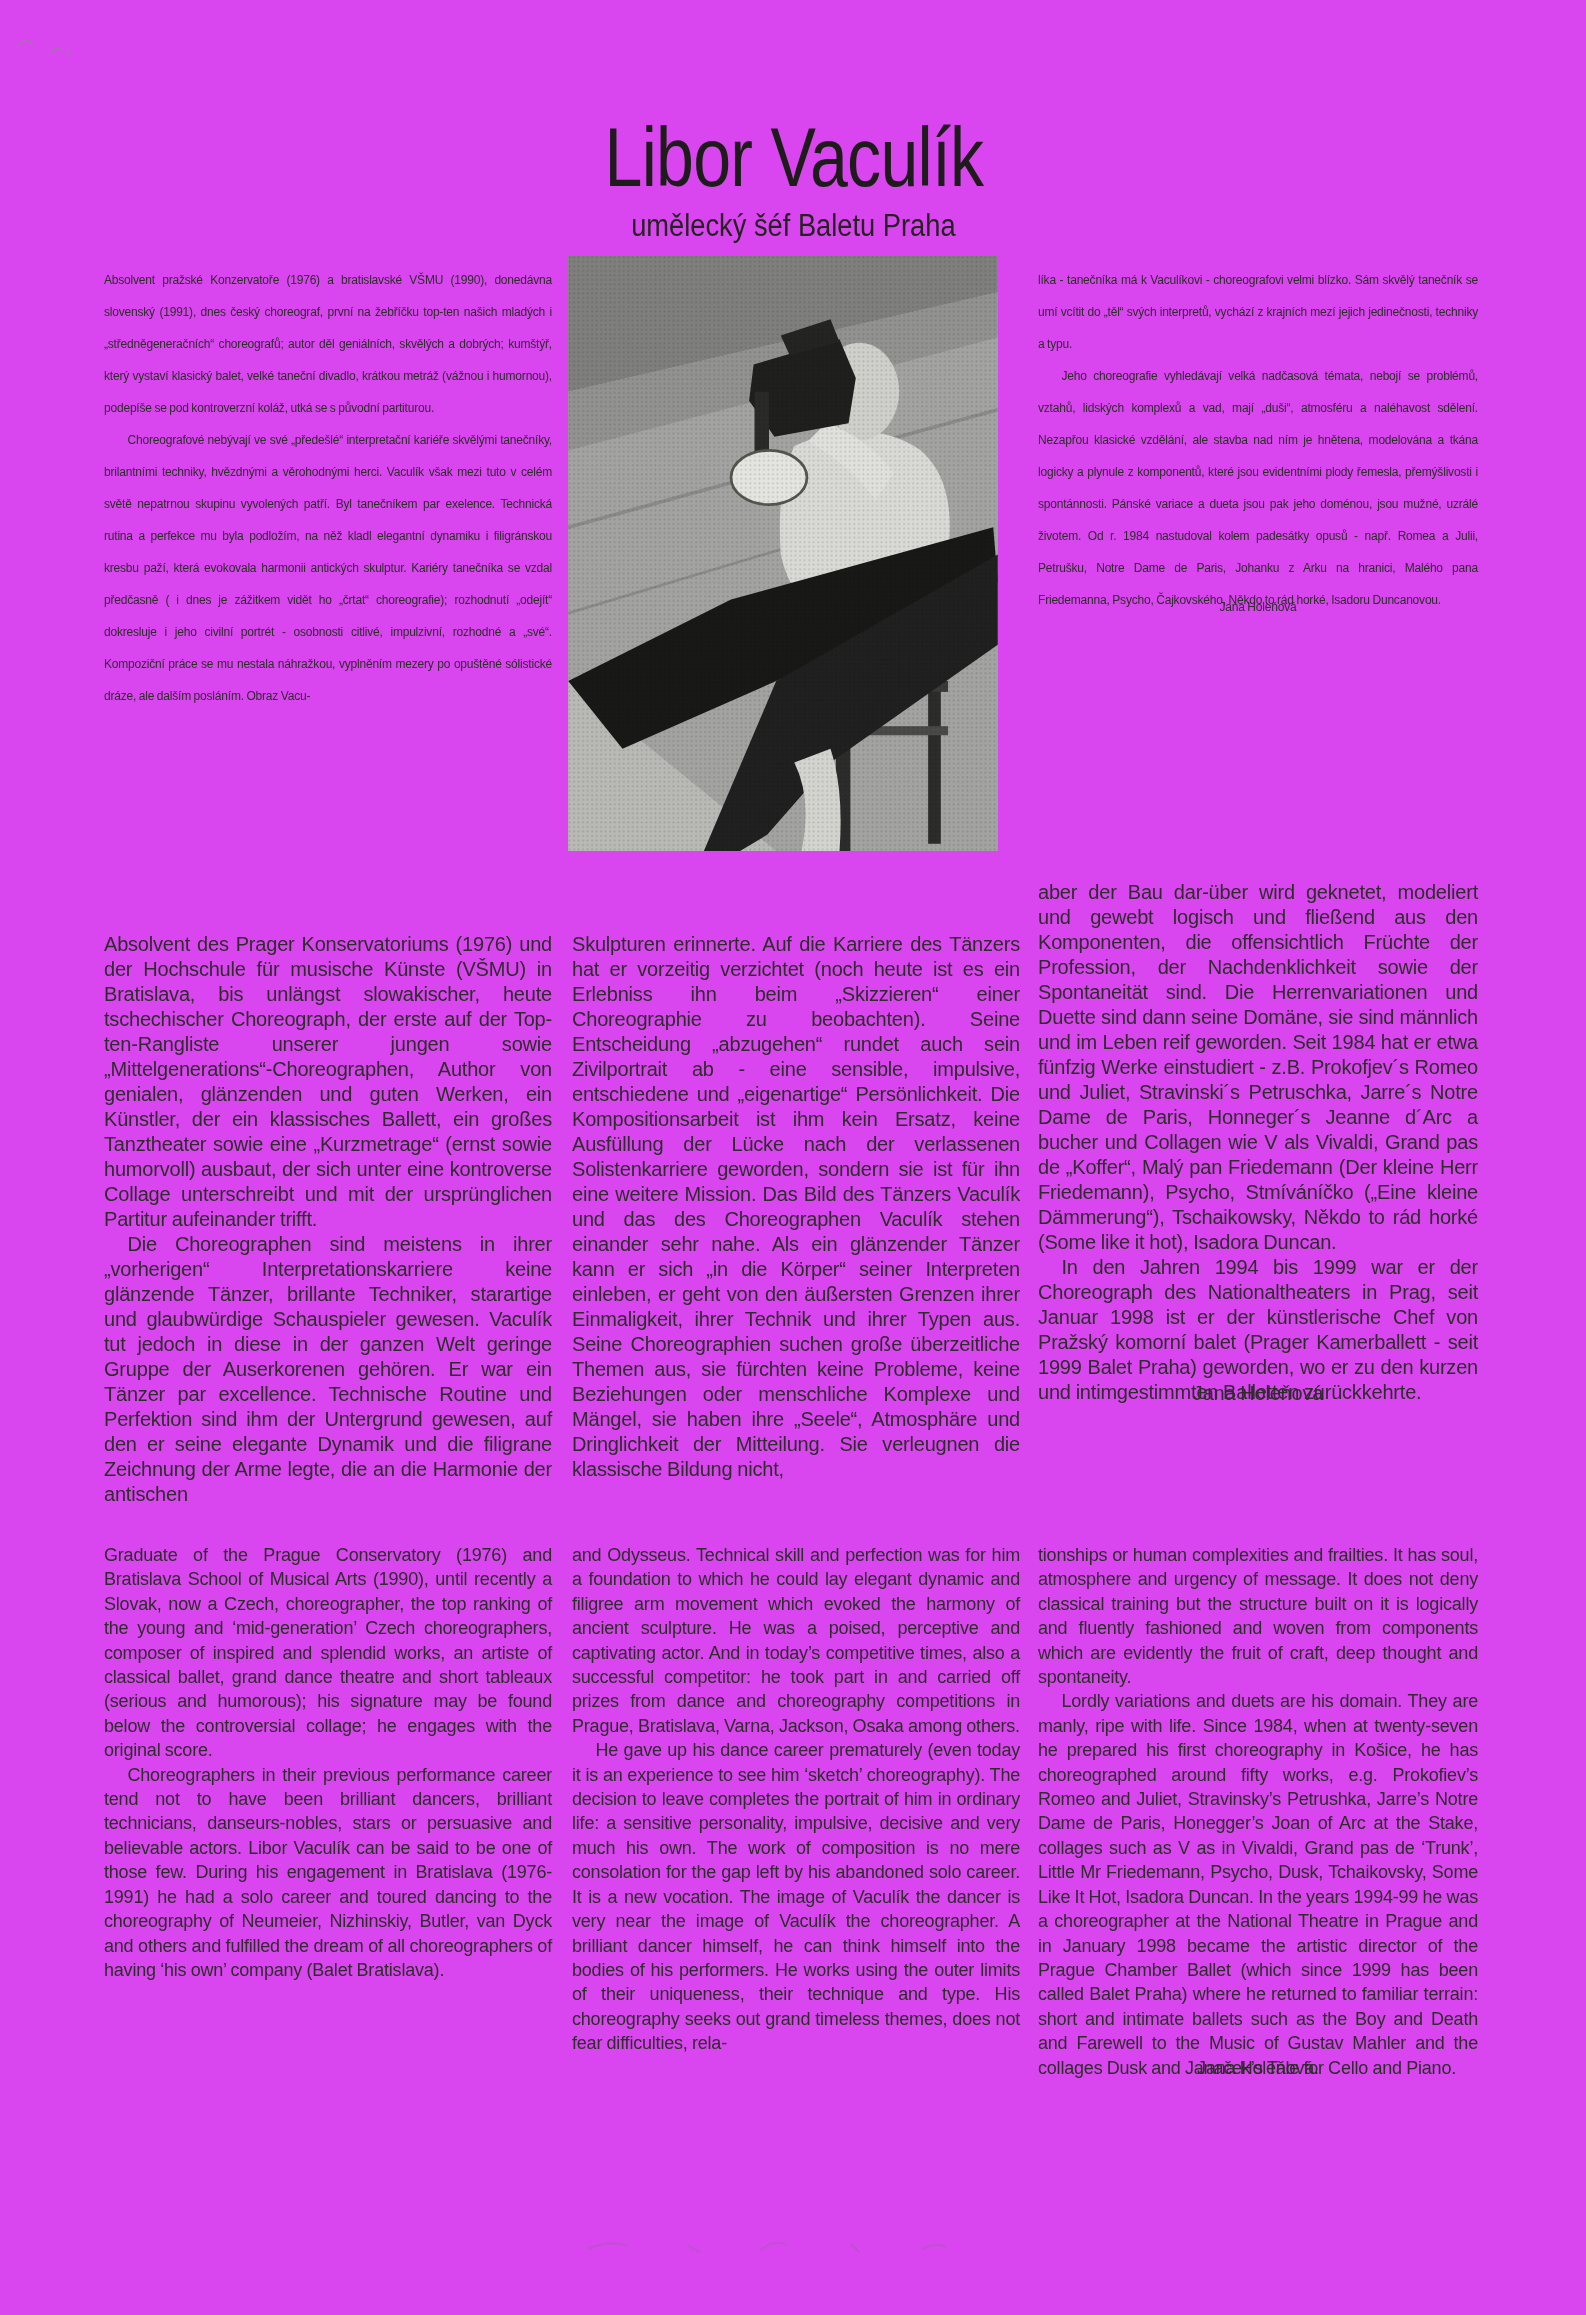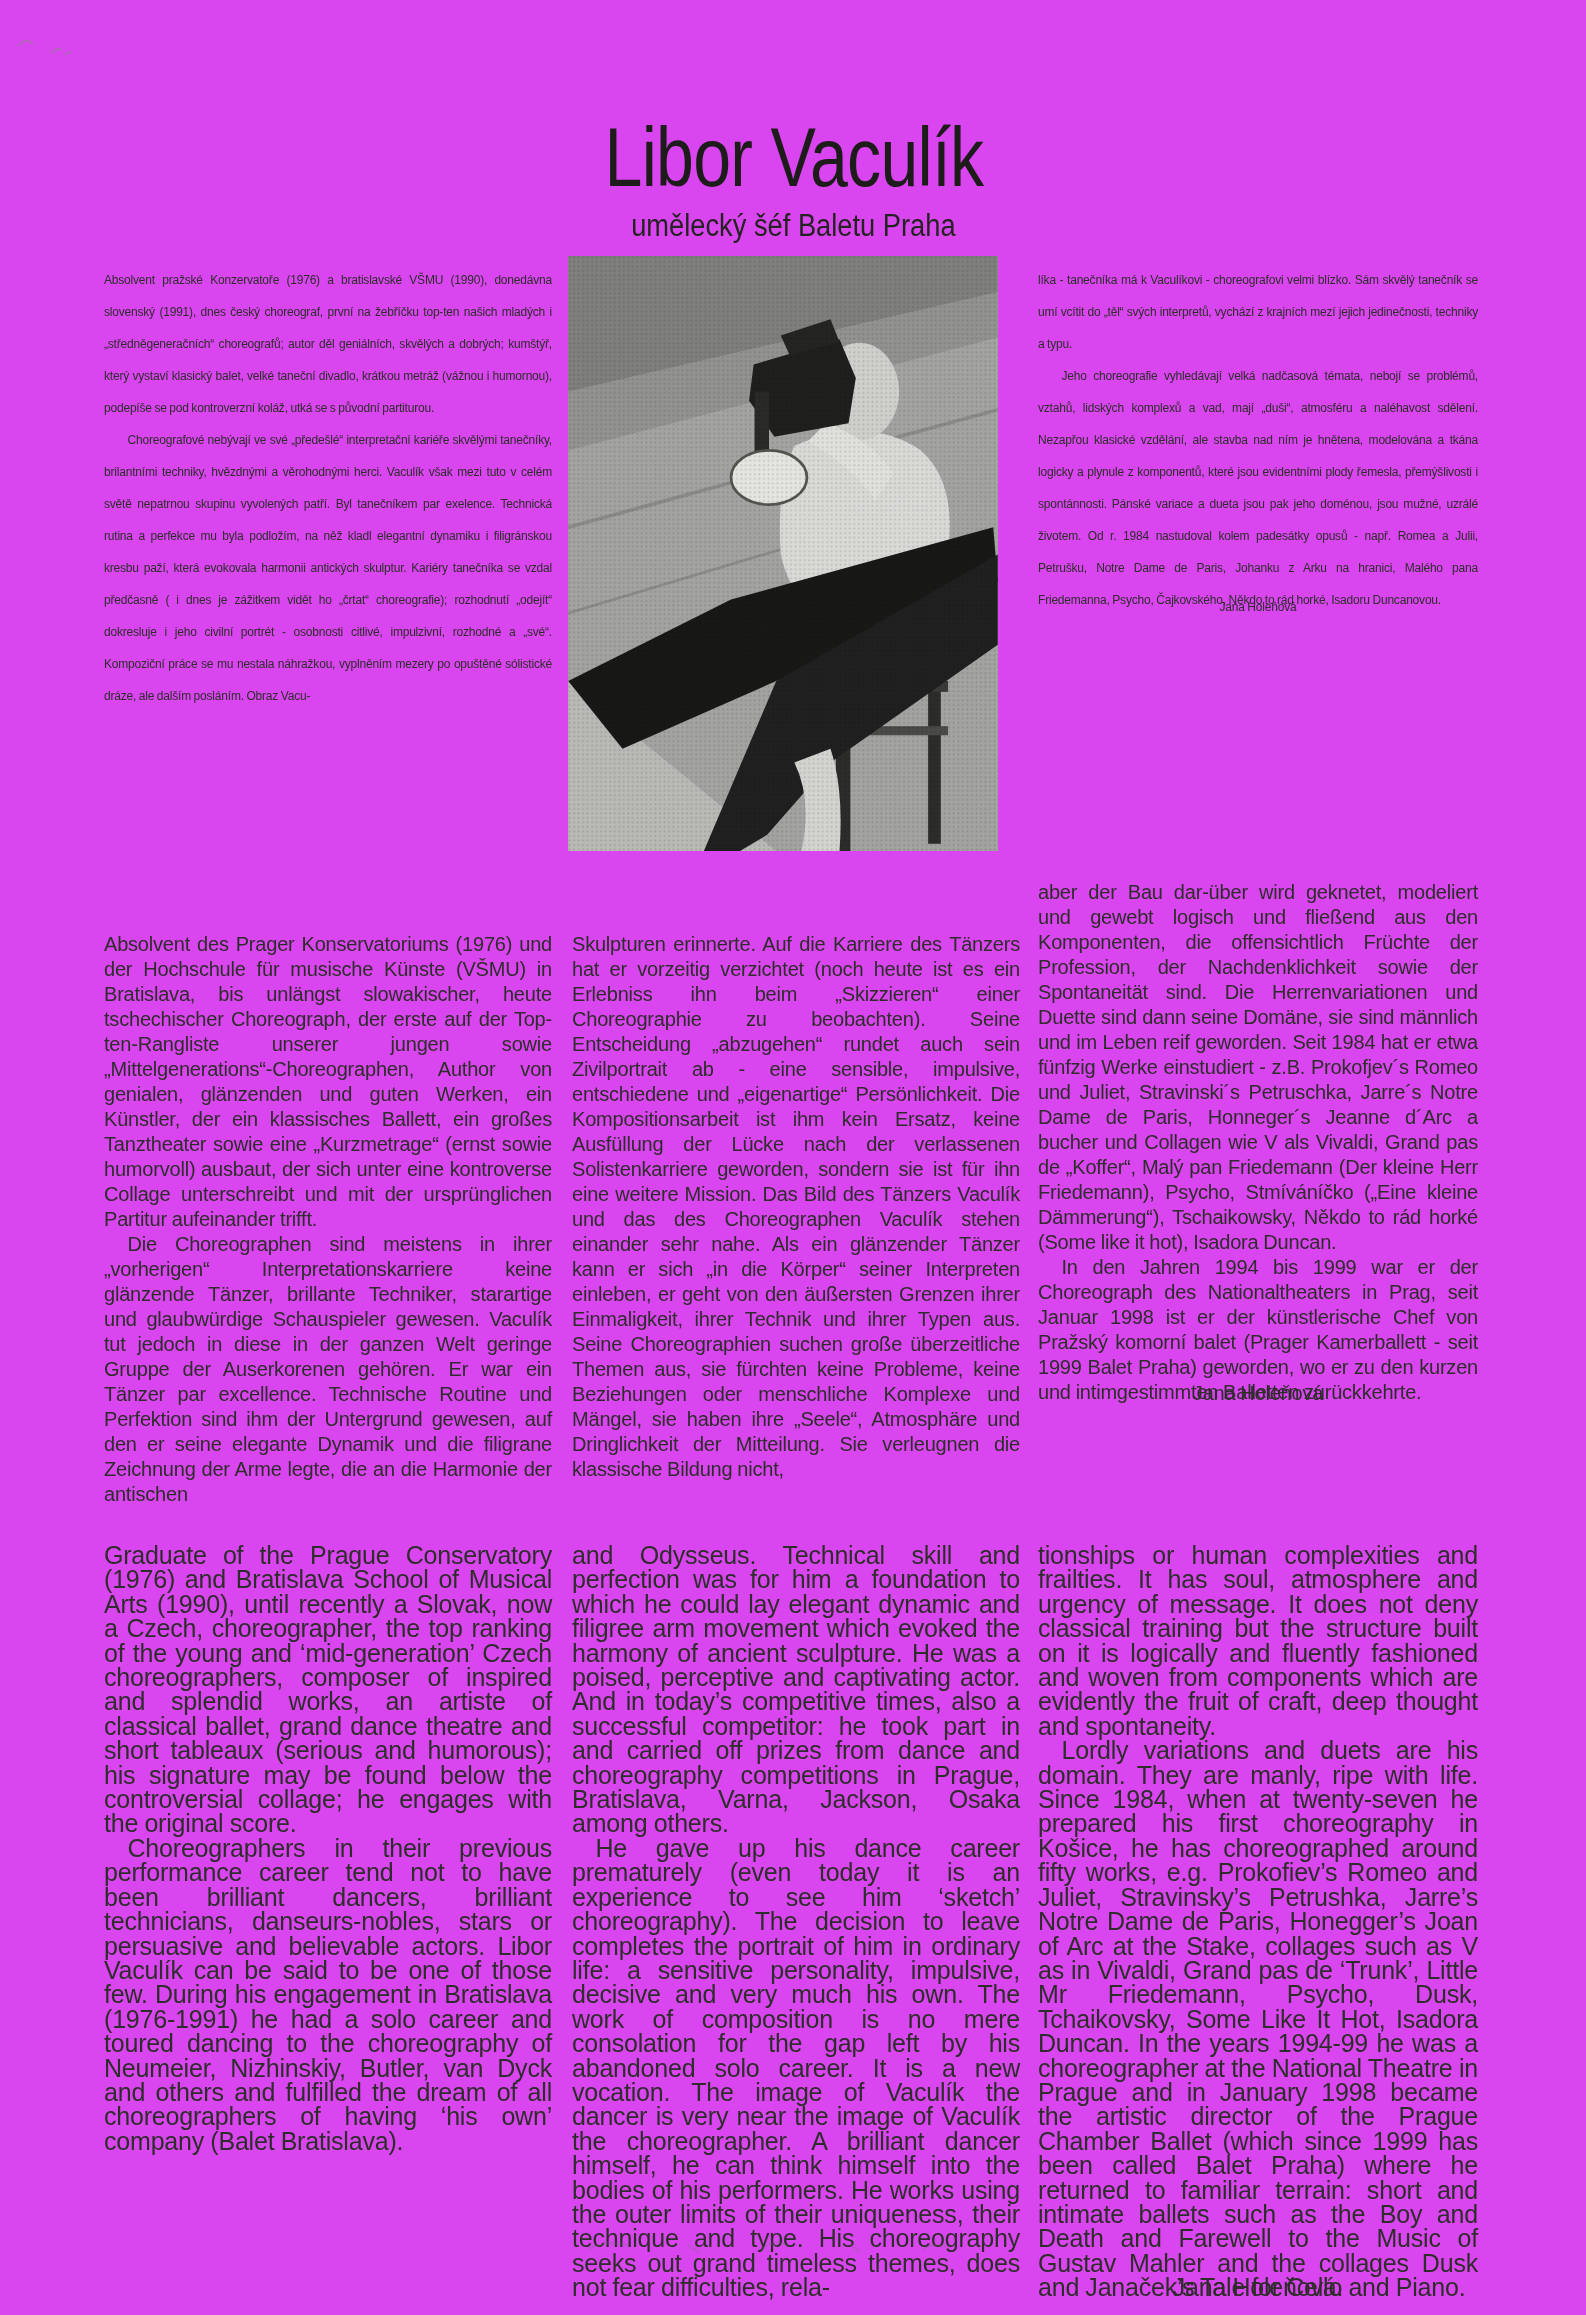--- a/index.html
+++ b/index.html
@@ -32,21 +32,21 @@
   .col {
     position:absolute;
     text-align:justify;
     letter-spacing:-0.2px;
     word-spacing:-0.5px;
   }
   .col p { margin:0; }
   .col p + p { text-indent:23.5px; }
   .czech   { font-size:12px;   line-height:32px; }
   .german  { font-size:20px;   line-height:25px; }
-  .english { font-size:25px; line-height:24.4px; }
+  .english { font-size:18px; line-height:24.4px; }
   .sig { text-align:center; margin-top:-24.4px; }
   .czech .sig { margin-top:-25px; }
   
   .photo {
     position:absolute; left:568px; top:256px;
     width:430px; height:595px;
     background:#9e9e9e;
   }
   .photo svg { display:block; }
   

